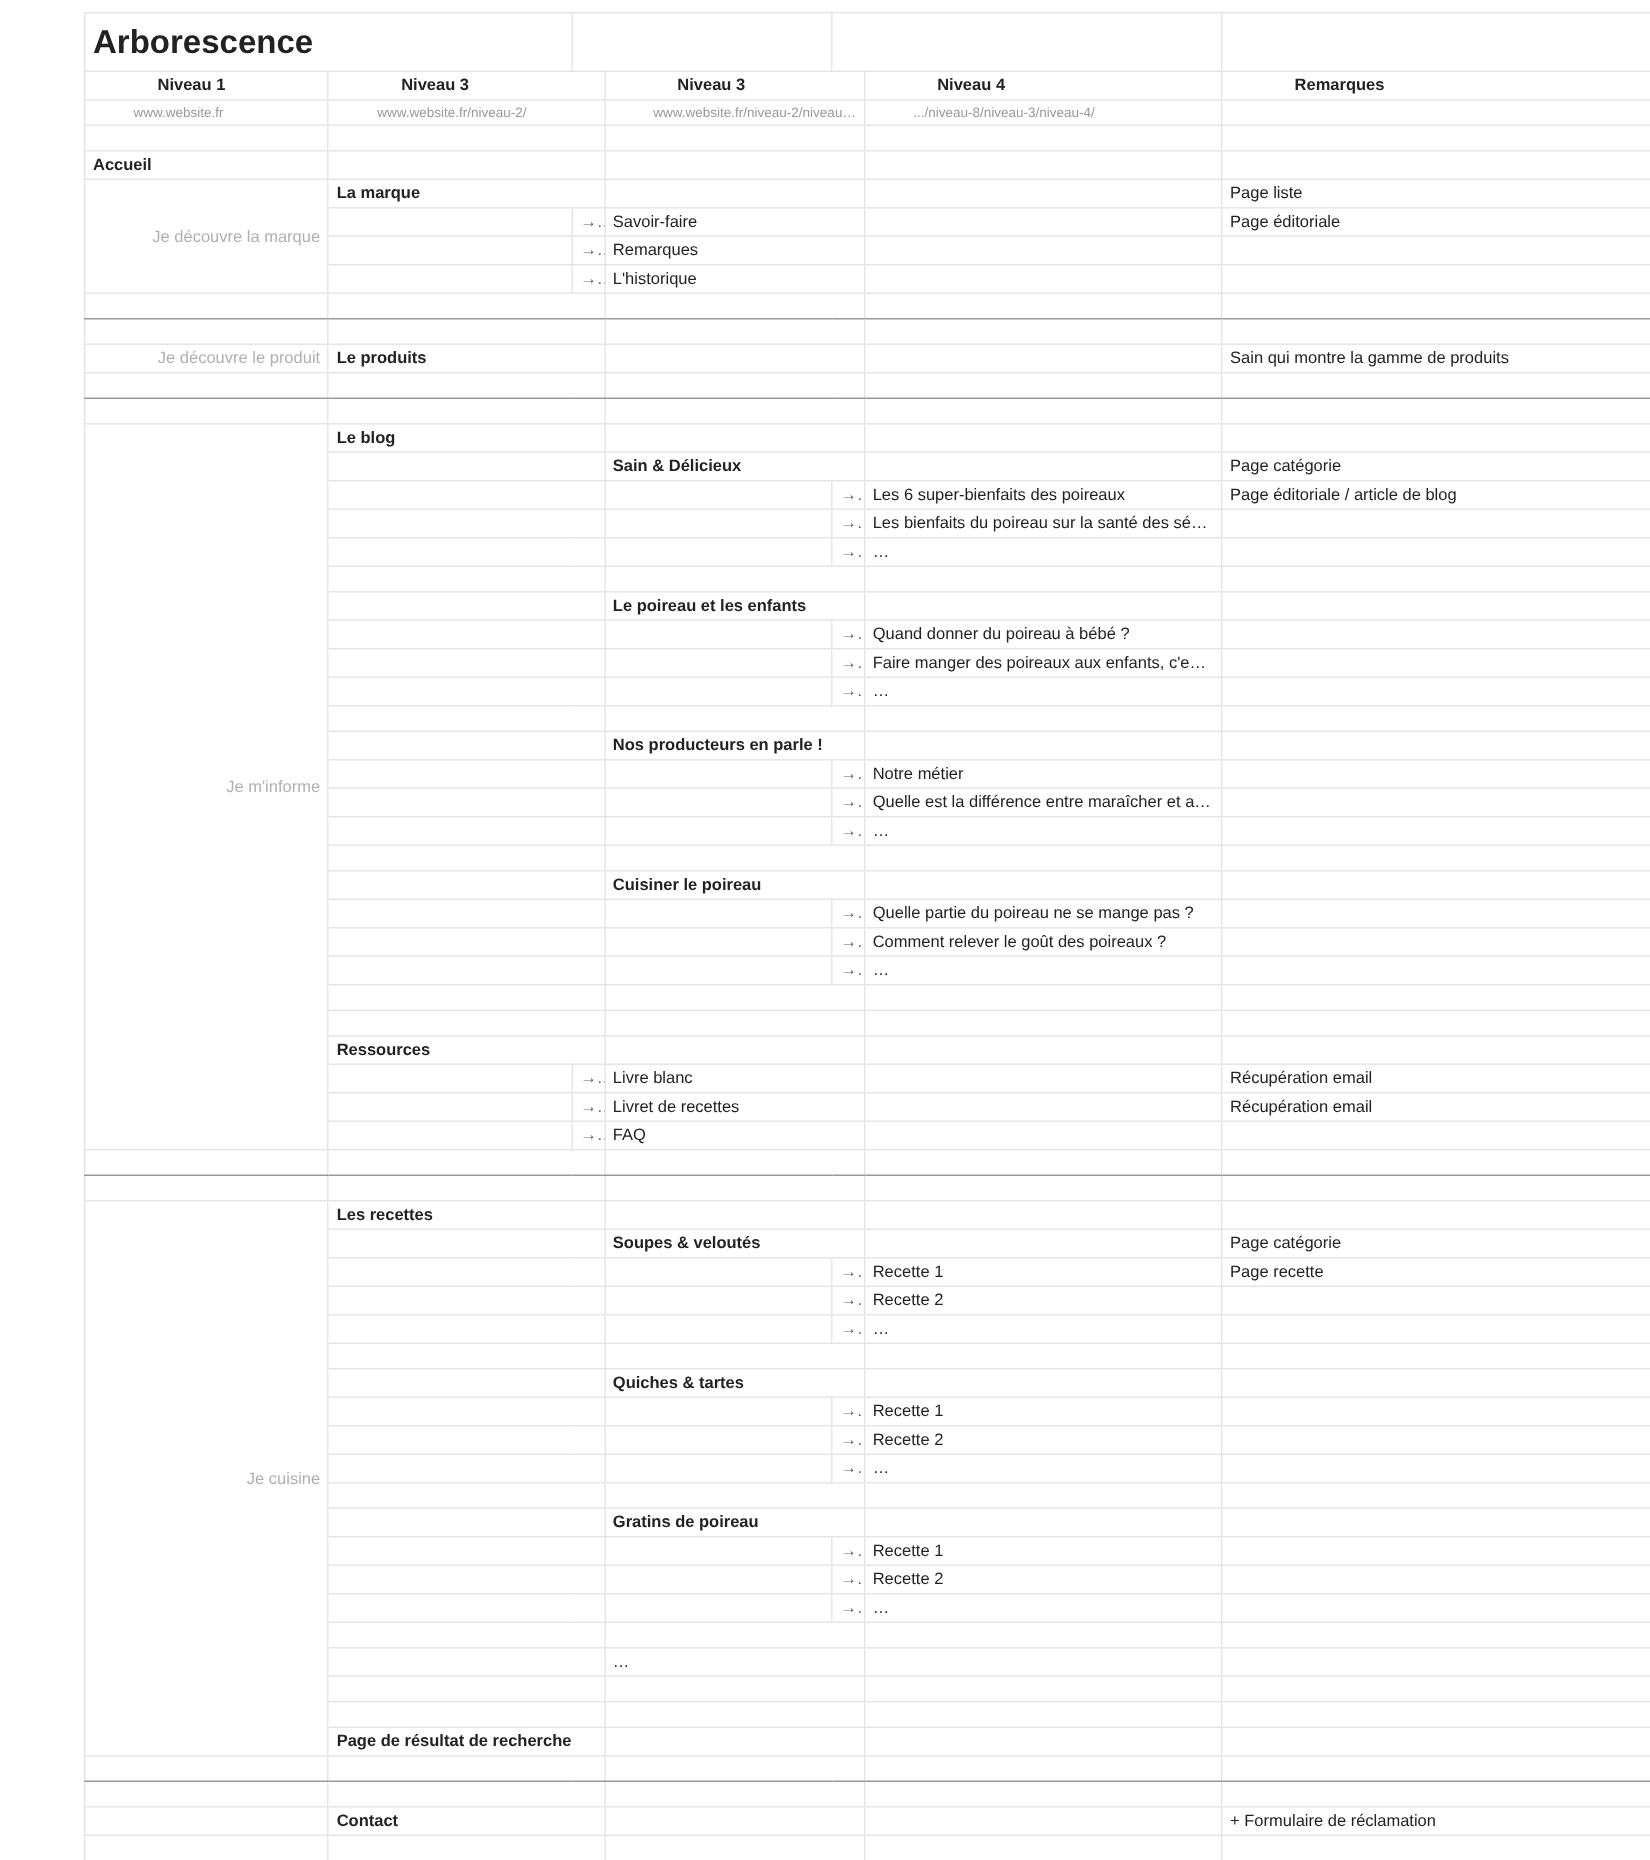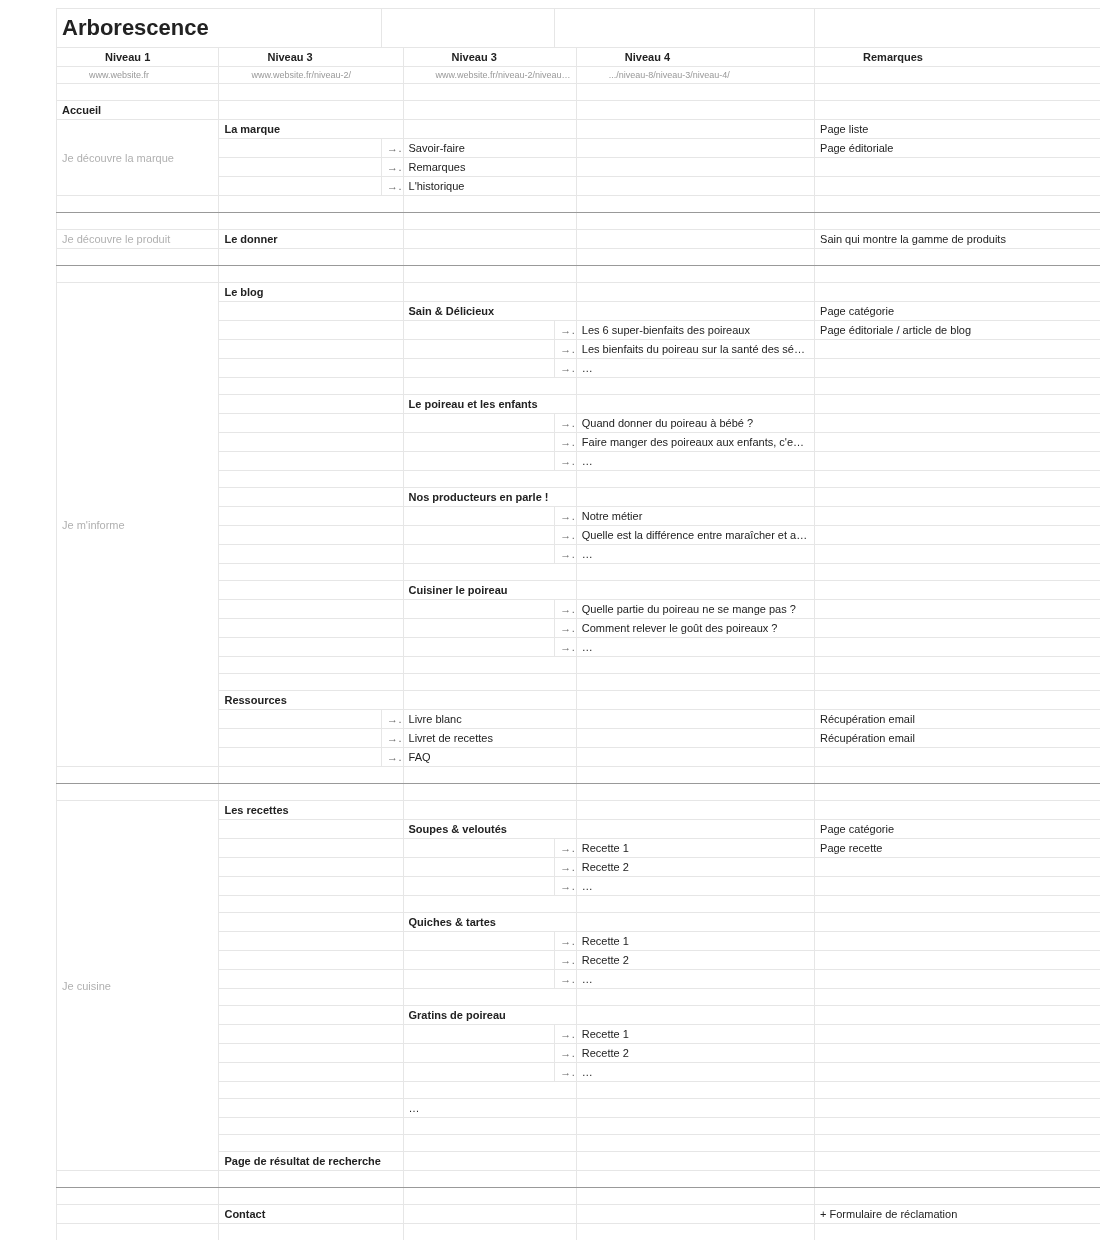--- a/index.html
+++ b/index.html
@@ -28,21 +28,21 @@
   }
   td.title {
     font-size: 22px;
     font-weight: bold;
     padding: 6px 5px;
     height: auto;
   }
   td.header { font-weight: bold; padding-left: 48px; }
   td.url { color: #999; font-size: 9px; padding-left: 32px; }
   td.bold { font-weight: bold; }
-  td.muted { color: #b0b0b0; text-align: left; }
+  td.muted { color: #b0b0b0; text-align: right; }
   td.arrow { color: #666; text-align: right; padding-right: 6px; }
   td.arrow-wide { color: #666; text-align: right; padding-right: 6px; }
   tr.sep td { border-bottom: 1px solid #999; }
   tr.dotsep td { border-bottom: 1px dotted #999; }
   col.c1 { width: 15%; }
   col.c2 { width: 15%; }
   col.c2a { width: 2%; }
   col.c3 { width: 14%; }
   col.c3a { width: 2%; }
   col.c4 { width: 22%; }
@@ -139,21 +139,21 @@
 <tr>
         <td></td>
         <td colspan="2"></td>
         <td colspan="2"></td>
         <td></td>
         <td></td>
       </tr>
 
 <tr>
   <td class="muted">Je découvre le produit</td>
-  <td class="bold" colspan="2">Le donner</td>
+  <td class="bold" colspan="2">Le produits</td>
   <td colspan="2"></td>
         <td></td>
   <td>Sain qui montre la gamme de produits</td>
 </tr>
 <tr class="sep">
         <td></td>
         <td colspan="2"></td>
         <td colspan="2"></td>
         <td></td>
         <td></td>

